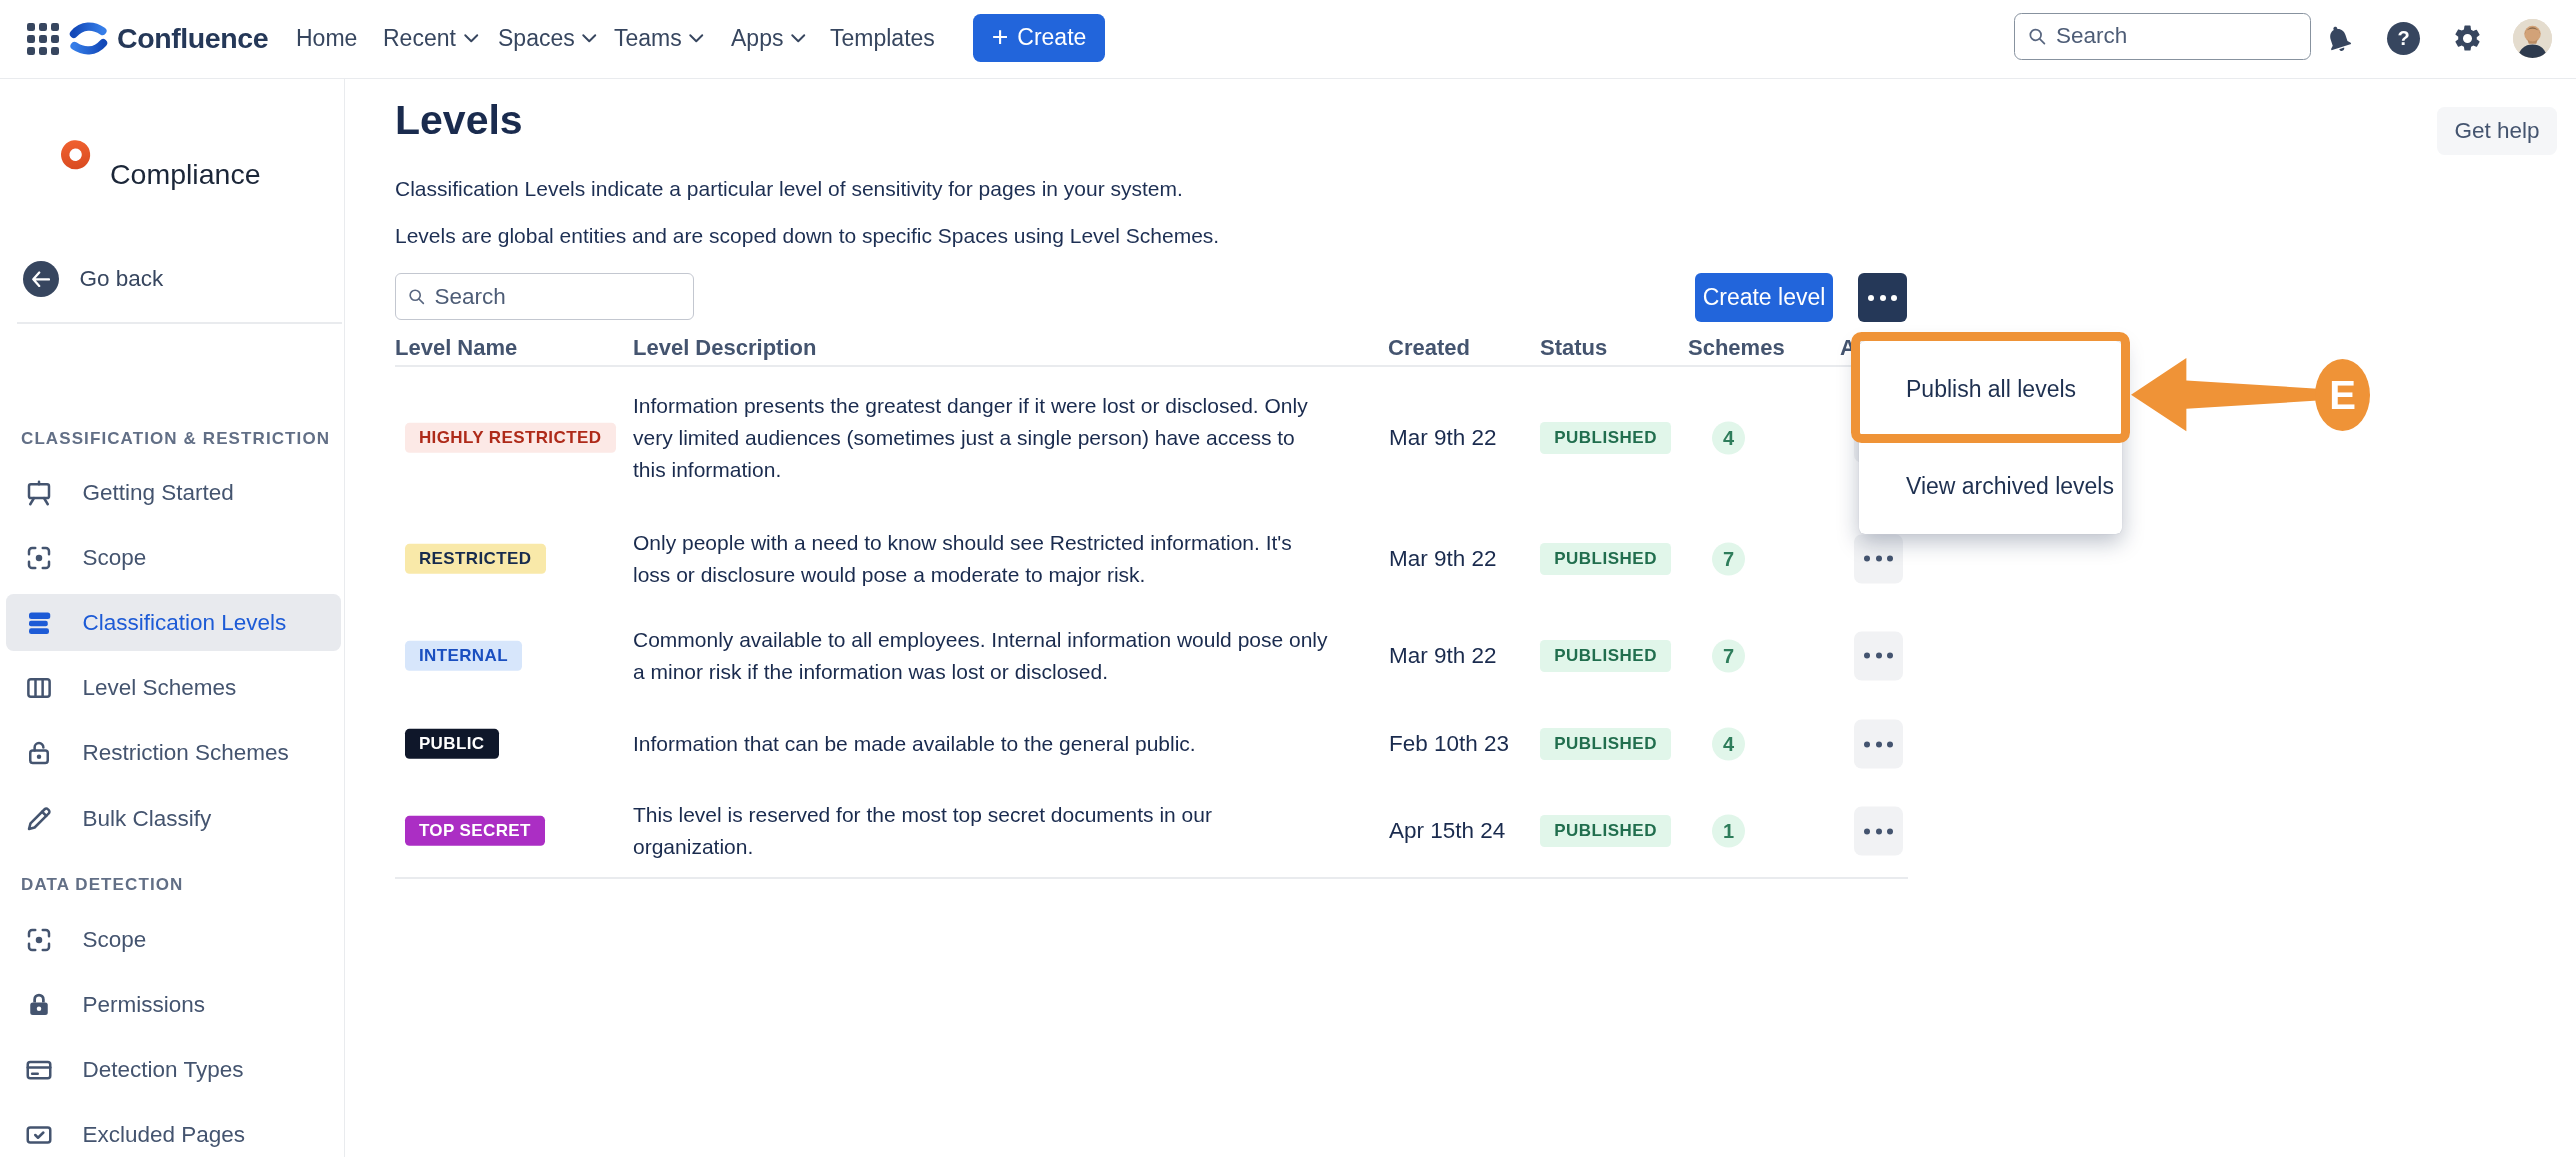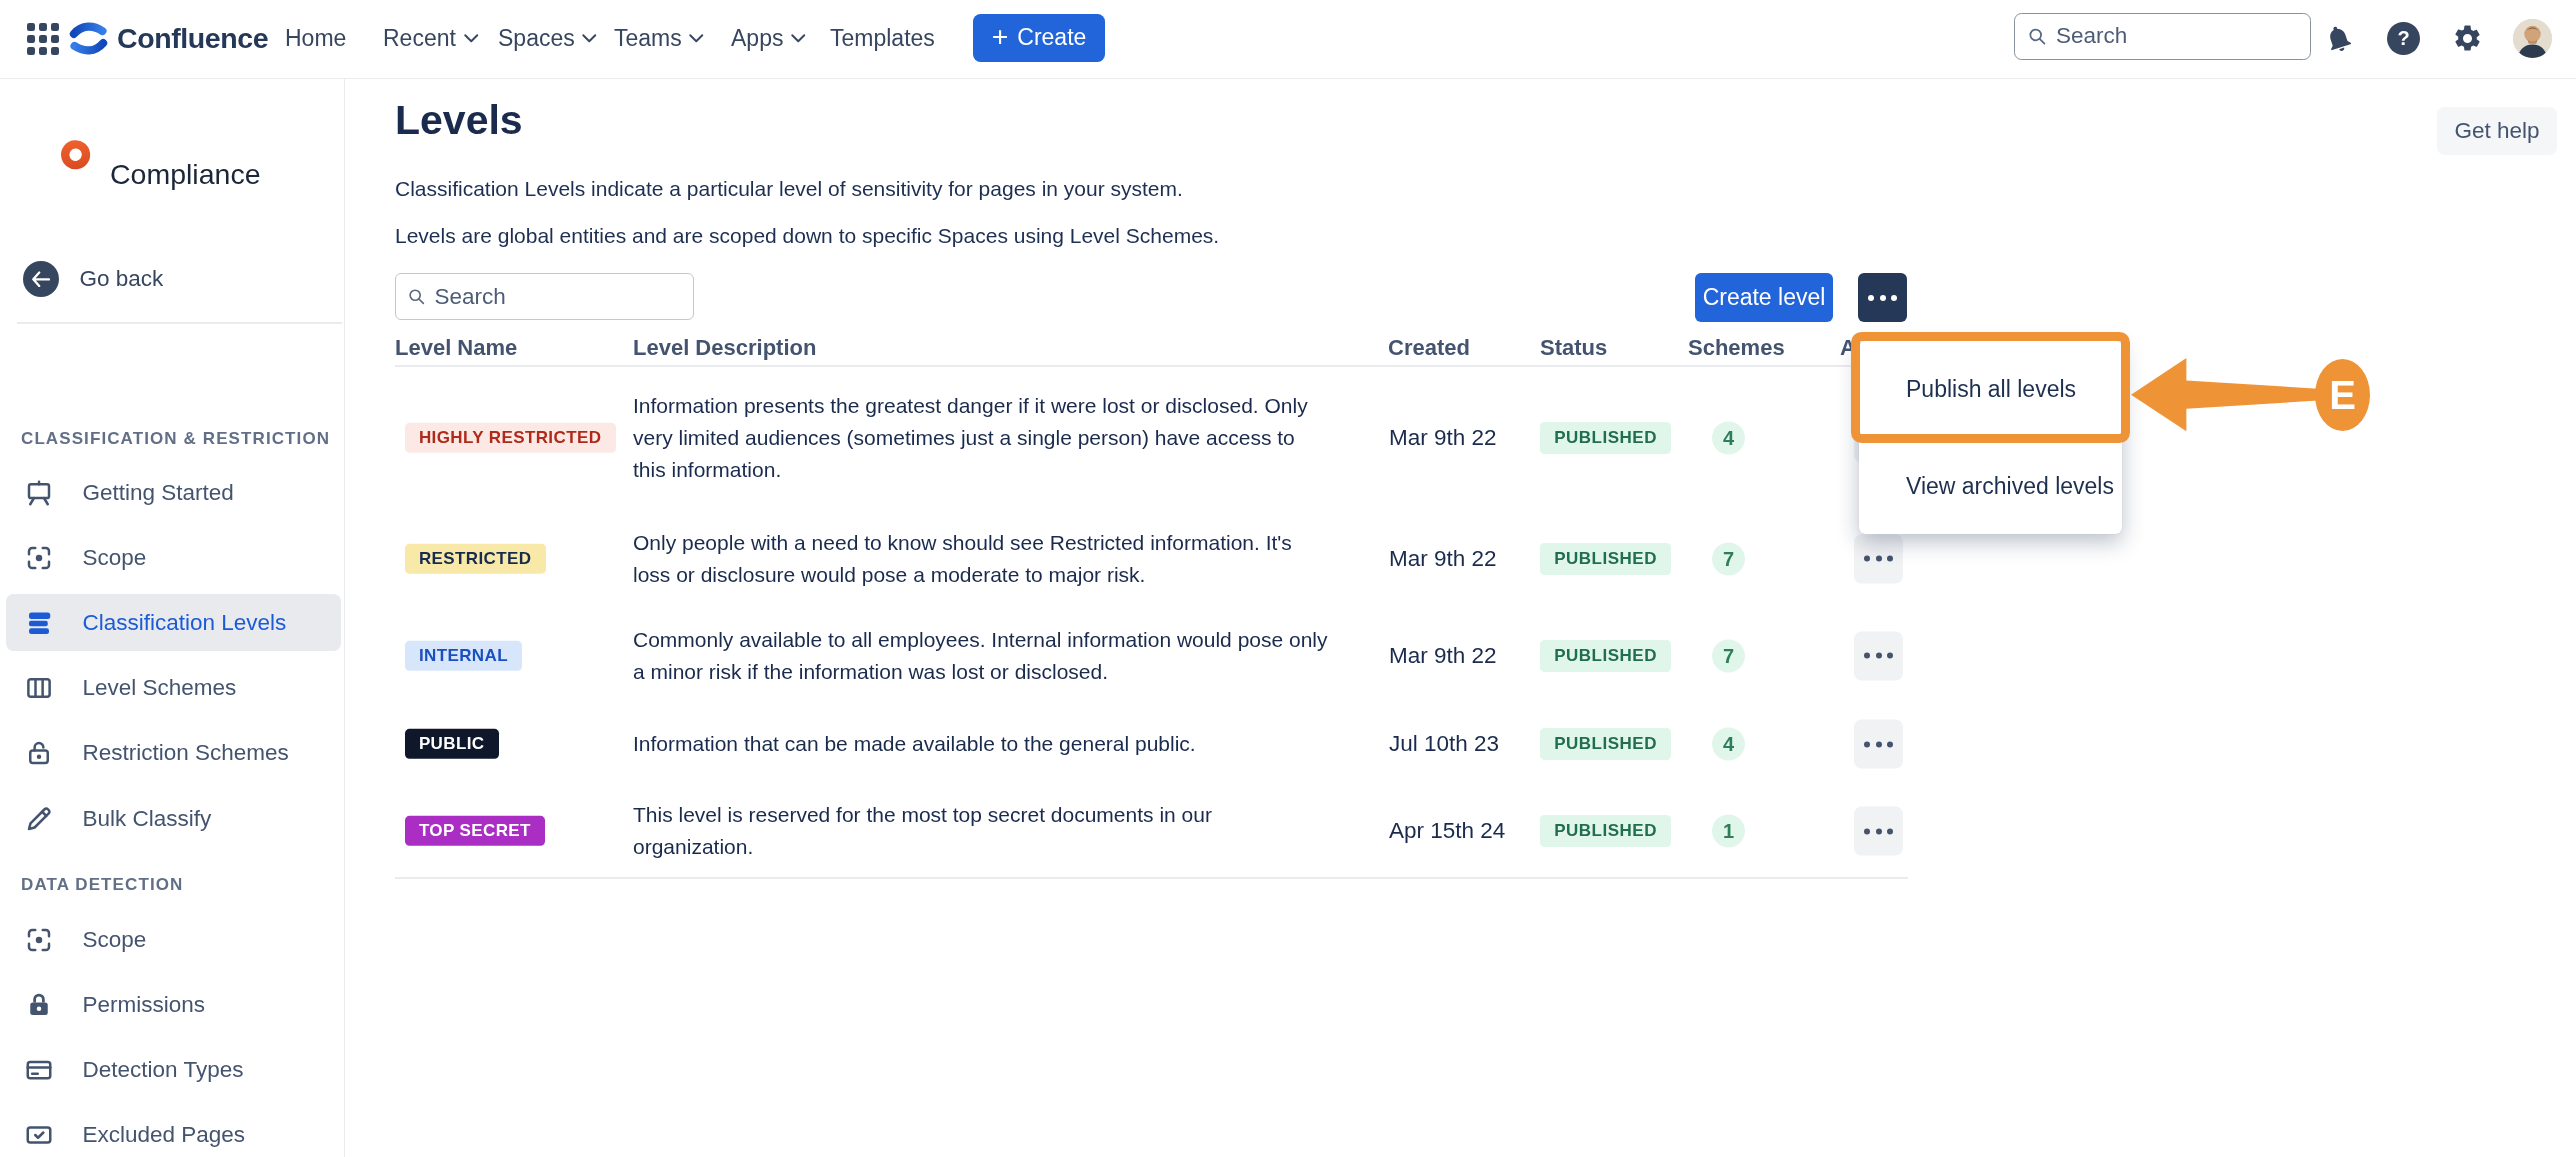--- a/index.html
+++ b/index.html
@@ -118,21 +118,21 @@
             <stop offset="0" stop-color="#1248B8"></stop>
               <stop offset="1" stop-color="#357DE8"></stop>
           </linearGradient>
         </defs>
         <path d="M3 9.2 C8 3.4, 15 3.6, 20.6 7.4" fill="none" stroke="url(#cg1)" stroke-width="5" stroke-linecap="round"></path>
         <path d="M21 14.8 C16 20.6, 9 20.4, 3.4 16.6" fill="none" stroke="url(#cg2)" stroke-width="5" stroke-linecap="round"></path>
       </svg>
       <span class="logo-text">Confluence</span>
     </div>
 
-    <span class="navitem" style="left:285px">
+    <span class="navitem" style="left:296px">
         <span>Home</span>
       </span>
     <span class="navitem" style="left:383px">
         <span>Recent</span>
       <svg width="16.5" height="10.5" viewBox="0 0 22 14">
           <polyline points="3,3 11,11 19,3" fill="none" stroke="#37465F" stroke-width="2.6" stroke-linecap="round" stroke-linejoin="round"></polyline>
         </svg>
     </span>
     <span class="navitem" style="left:498px">
         <span>Spaces</span>
@@ -408,21 +408,21 @@
         <i></i>
         <i></i>
       </span>
   </div>
 
   <div class="trow" style="top:703px;height:82px">
     <span class="vc badge" style="background:#0f172a;color:#FFFFFF">PUBLIC</span>
     <div class="vc desc">
       <div>Information that can be made available to the general public.</div>
     </div>
-    <span class="vc created">Jul 10th 23</span>
+    <span class="vc created">Feb 10th 23</span>
     <span class="vc status">PUBLISHED</span>
     <span class="vc scount">4</span>
     <span class="vc rowmenu">
         <i></i>
         <i></i>
         <i></i>
       </span>
   </div>
 
   <div class="trow" style="top:785px;height:92px">

